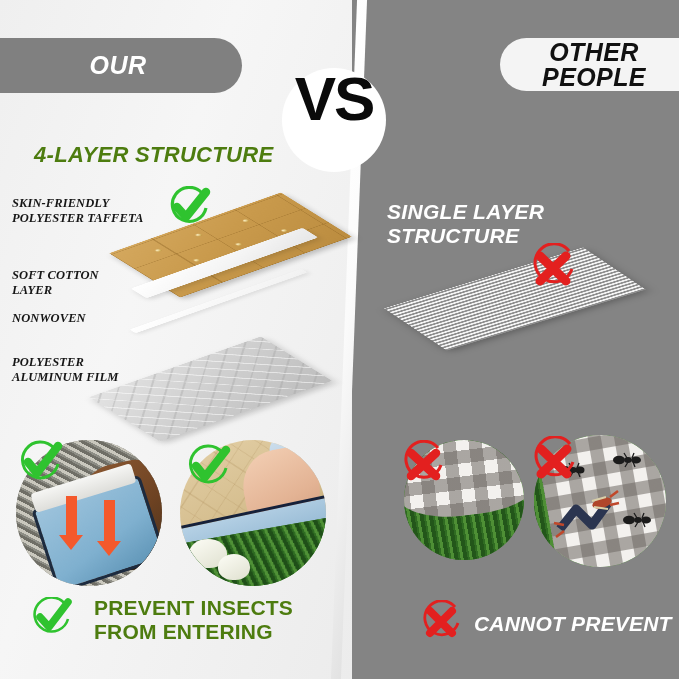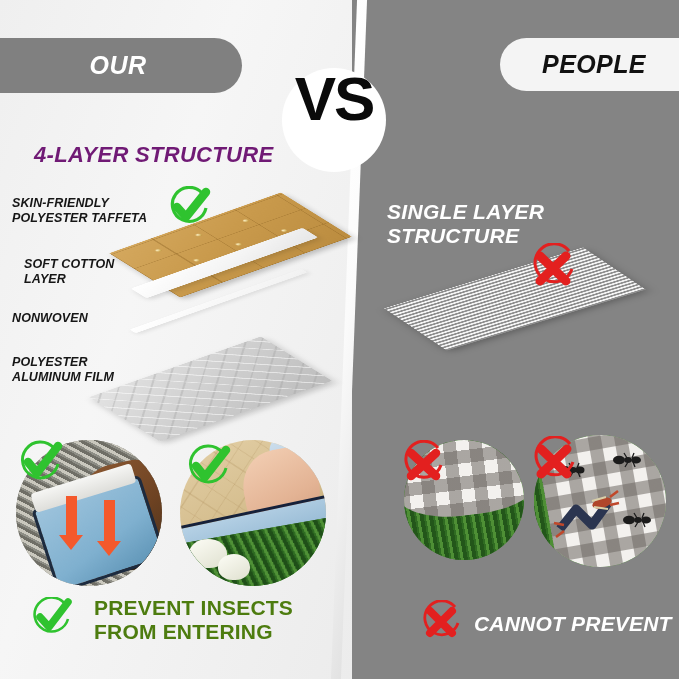--- a/index.html
+++ b/index.html
@@ -36,28 +36,28 @@
   
   #vs-badge{position:absolute;left:282px;top:68px;width:104px;height:104px;
     border-radius:50%;background:#ffffff;display:flex;align-items:flex-start;
     justify-content:center;z-index:9;}
   #vs-badge span{font-size:62px;font-weight:bold;color:#0a0a0a;
     letter-spacing:-2px;line-height:1;}
 
   
   .sec-title{position:absolute;font-style:italic;font-weight:bold;
     letter-spacing:.3px;}
-  #title-4layer{left:34px;top:142px;font-size:22px;color:#701a75;}
+  #title-4layer{left:34px;top:142px;font-size:22px;color:#4d7c0f;}
   #title-single{left:387px;top:200px;font-size:21px;color:#ffffff;}
 
   
   .layer-label{position:absolute;font-style:italic;font-weight:bold;
-    font-size:12.5px;color:#161616;line-height:1.22;letter-spacing:.1px;}
+    font-size:12.5px;color:#161616;line-height:1.22;letter-spacing:.1px;font-family:Liberation Serif, serif;}
   #lbl-1{left:12px;top:196px;}
-  #lbl-2{left:12px;top:257px;margin-left:12px;}
+  #lbl-2{left:12px;top:268px;}
   #lbl-3{left:12px;top:311px;}
   #lbl-4{left:12px;top:355px;}
 
   
   #layer-stack{position:absolute;left:95px;top:178px;width:260px;height:245px;}
   .layer{position:absolute;width:215px;height:118px;
     transform:rotateX(62deg) rotateZ(-37deg);transform-style:preserve-3d;}
   .layer-top{left:28px;top:8px;
     background:
       repeating-linear-gradient(90deg,rgba(120,80,20,.30) 0 1.5px,transparent 1.5px 52px),
@@ -236,20 +236,21 @@
     <span>VS</span>
   </div>
 
   <div class="pill" id="pill-our">
     <div class="pill-text">
       <span class="pill-line">OUR</span>
     </div>
   </div>
   <div class="pill" id="pill-other">
     <div class="pill-text">
+      <span class="pill-line">OTHER</span>
       <span class="pill-line">PEOPLE</span>
     </div>
   </div>
 
   <div class="photo" id="photo-1">
     <div class="ph-inner">
       <div class="gravel"></div>
       <div class="shoe"></div>
       <div class="shoe-sole"></div>
       <div class="mat-blue"></div>

